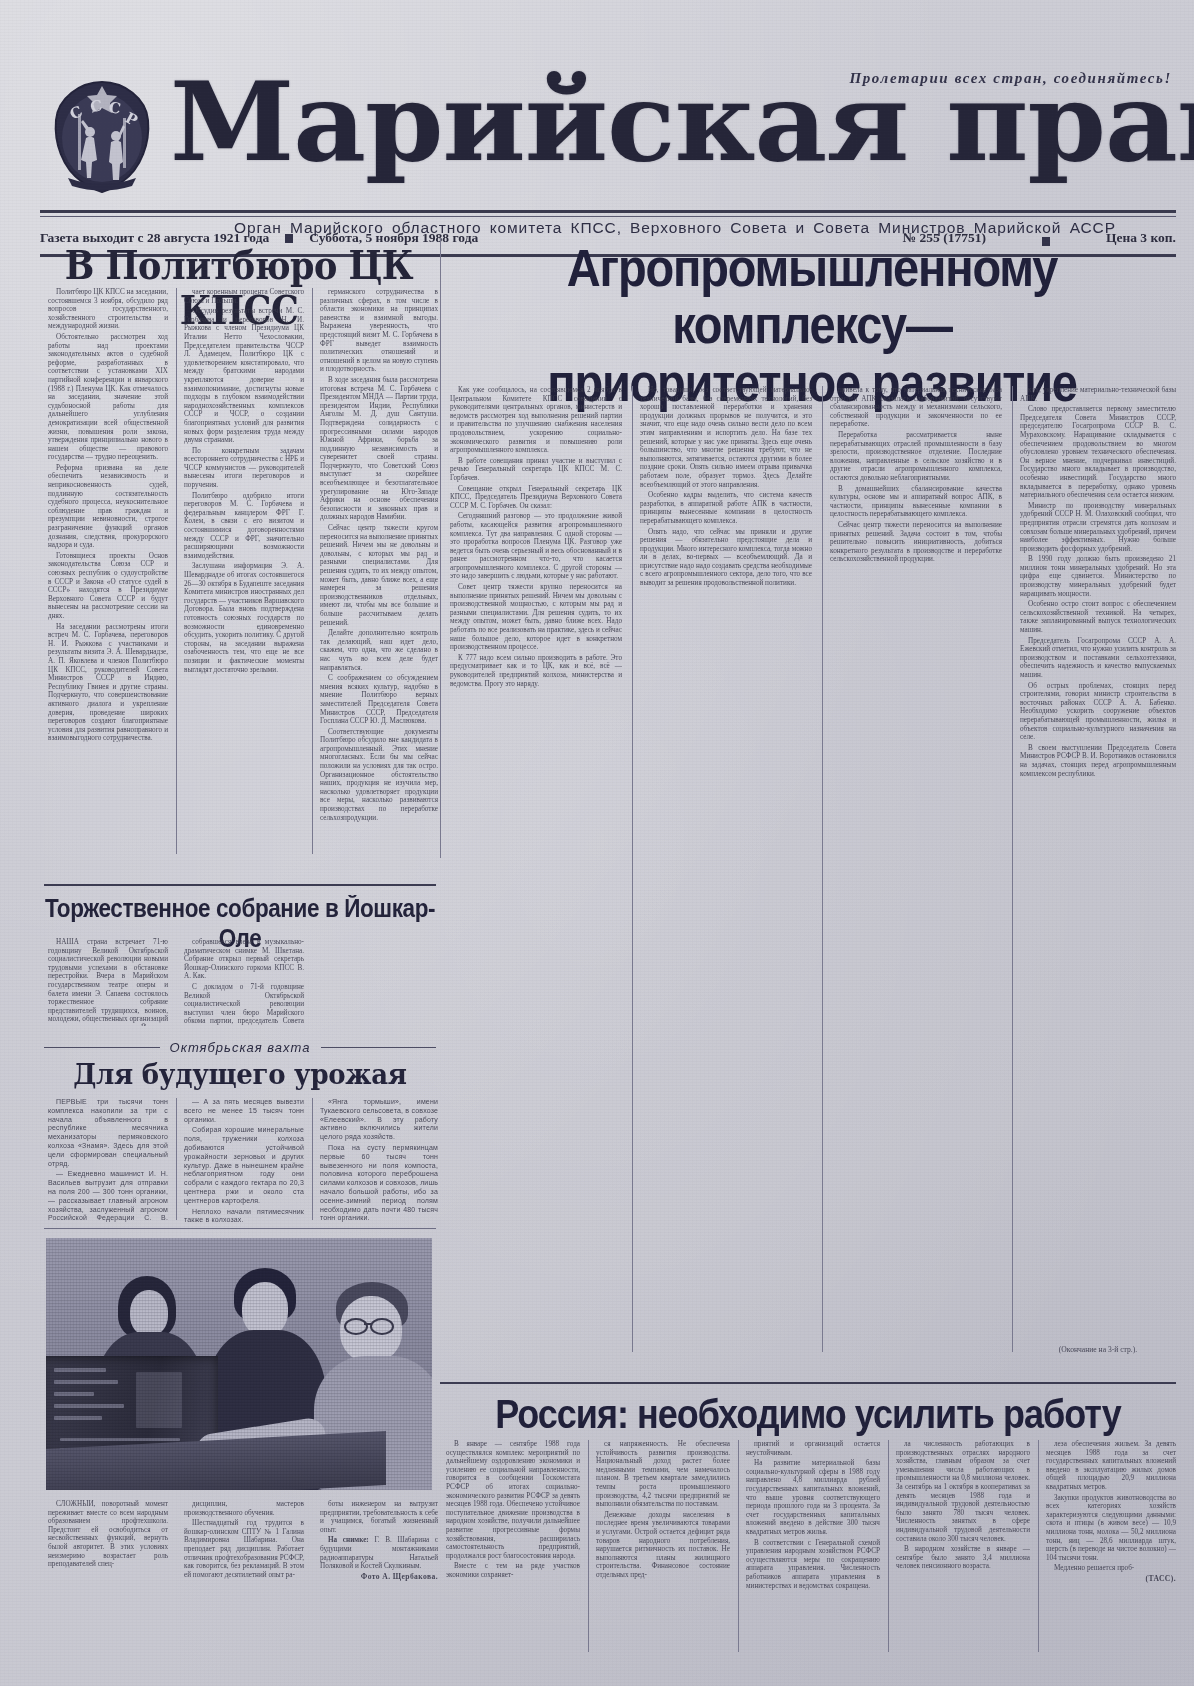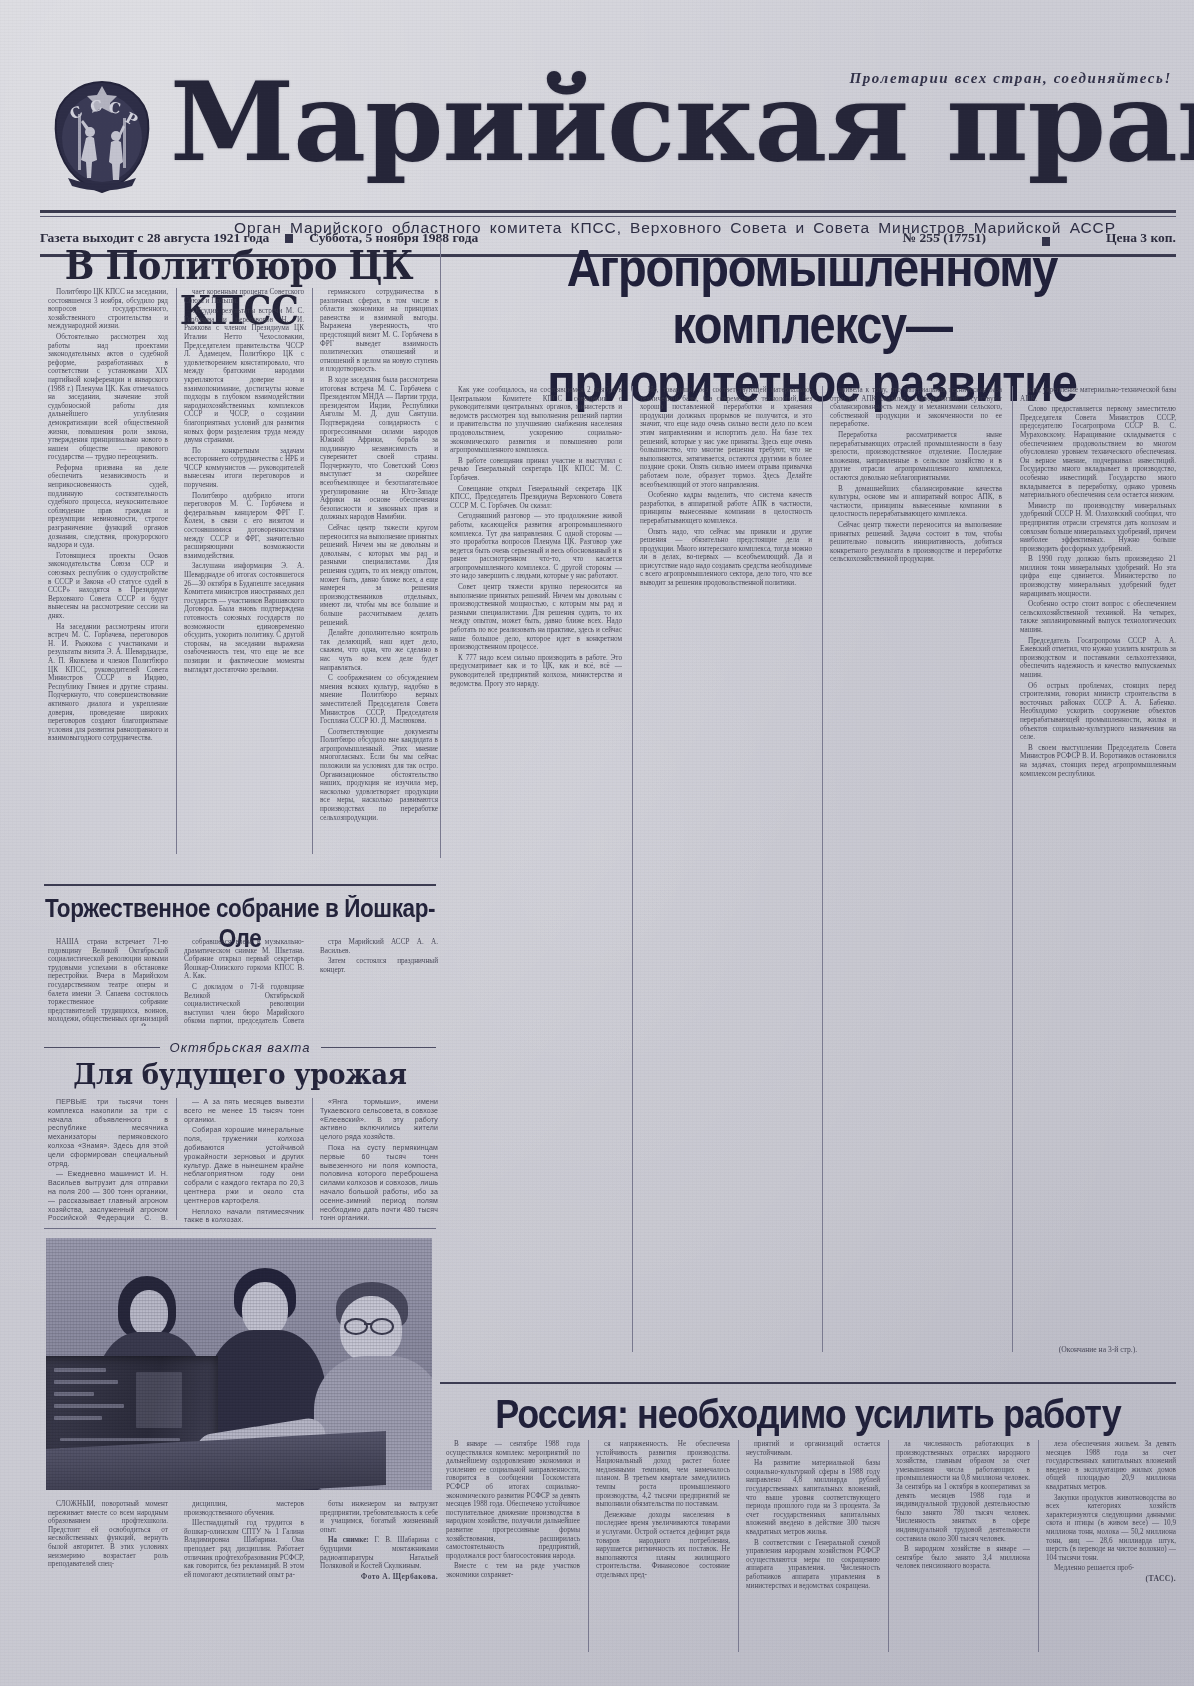--- a/index.html
+++ b/index.html
@@ -323,24 +323,20 @@
   <div class="hl-solemn">Торжественное собрание в Йошкар-Оле</div>
 
   <div class="body-col" style="left:48px;top:938px;width:120px;height:88px;">
     <p class="first">НАША страна встречает 71-ю годовщину Великой Октябрьской социалистической революции новыми трудовыми успехами в обстановке перестройки. Вчера в Марийском государственном театре оперы и балета имени Э. Сапаева состоялось торжественное собрание представителей трудящихся, воинов, молодежи, общественных организаций и коллективов трудящихся Йошкар-Олы, состоялось.</p>
   </div>
   <div class="body-col" style="left:184px;top:938px;width:120px;height:88px;">
     <p class="first">собравшееся вчера в музыкально-драматическом снимке М. Шкетана. Собрание открыл первый секретарь Йошкар-Олинского горкома КПСС В. А. Как.</p>
     <p>С докладом о 71-й годовщине Великой Октябрьской социалистической революции выступил член бюро Марийского обкома партии, председатель Совета Министров Марийской АССР А. А. Васильев.</p>
 
   </div>
-  <div class="body-col" style="left:320px;top:938px;width:118px;height:88px;">
-    <p class="first">стра Марийский АССР А. А. Васильев.</p>
-    <p>Затем состоялся праздничный концерт.</p>
-  </div>
 
   <div class="rubric">
     <span class="rline"></span>
     <span class="rtext">Октябрьская вахта</span>
     <span class="rline"></span>
   </div>
 
   <div class="hl-harvest">Для будущего урожая</div>
 
   <div class="body-col sans-col" style="left:48px;top:1098px;width:120px;height:124px;">

